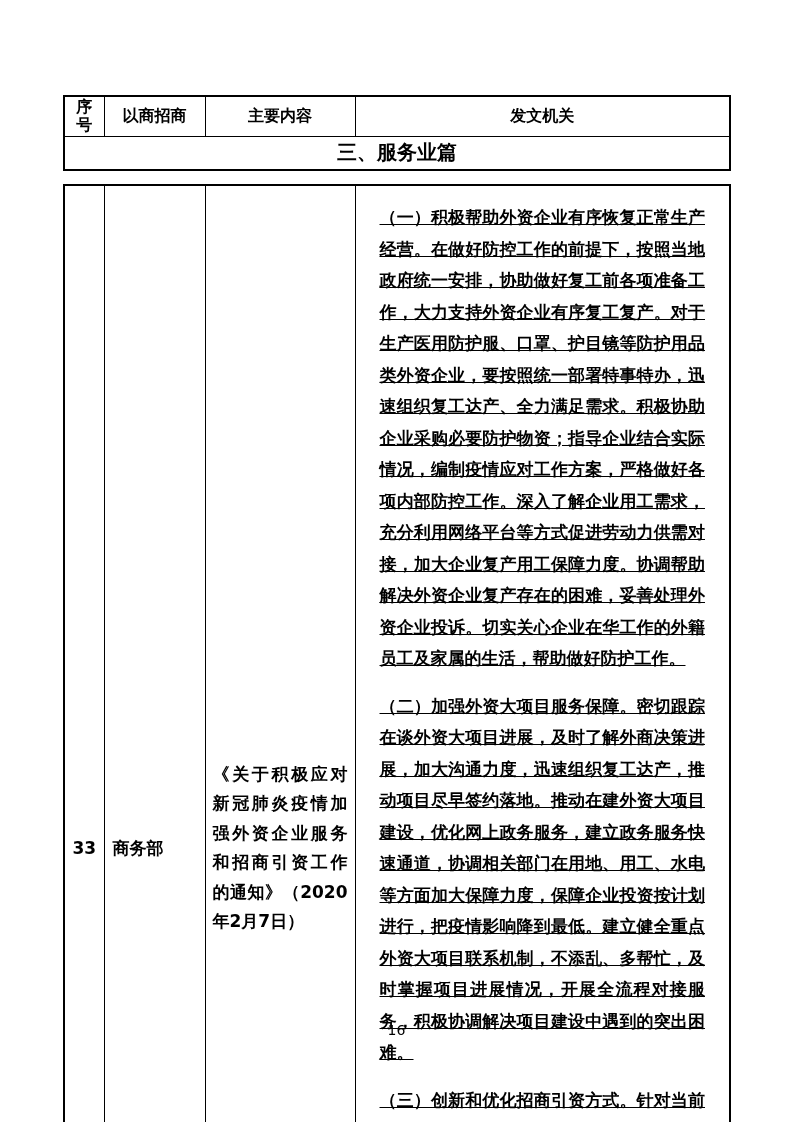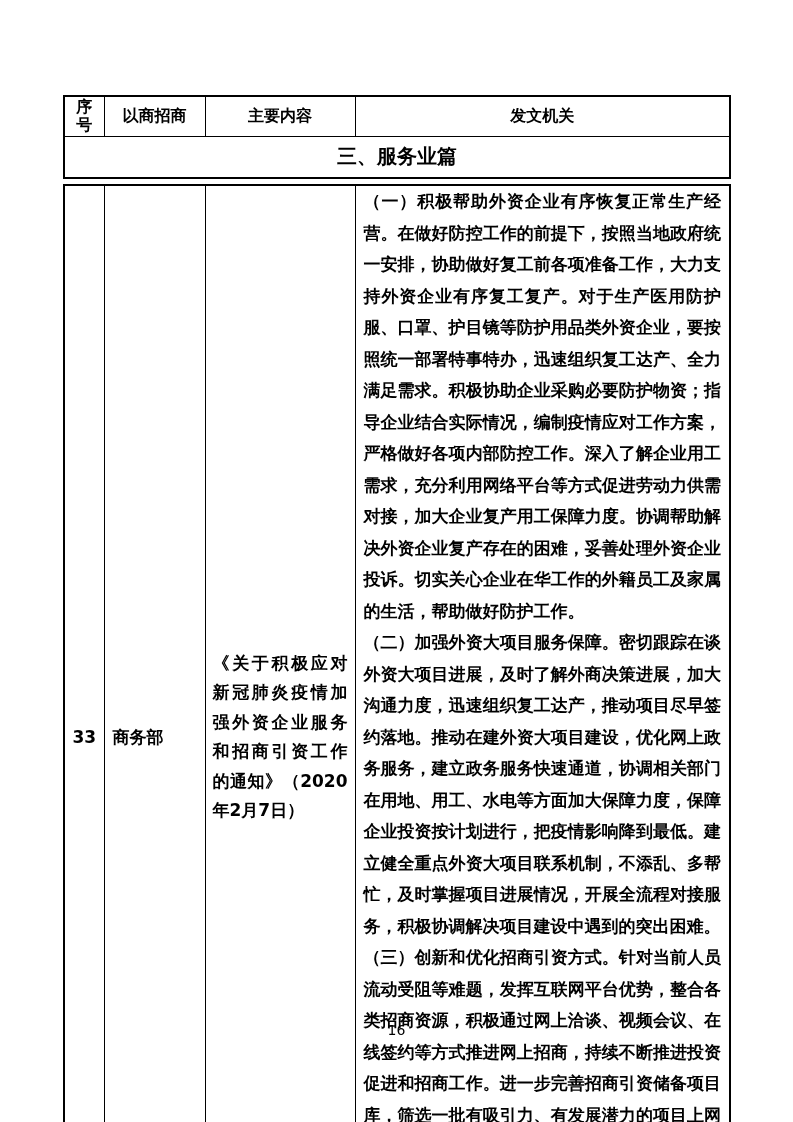--- a/index.html
+++ b/index.html
@@ -38,21 +38,21 @@
     font-size: 16px;
     font-weight: bold;
     text-align: center;
     padding: 0;
   }
   .col-th-number {
     white-space: pre-line;
     line-height: 18px;
   }
   .section-row {
-    height: 42px;
+    height: 34px;
     font-family: Liberation Serif, serif;
   }
   .section-row td {
     font-size: 20px;
     font-weight: bold;
     text-align: center;
     padding: 0;
   }
   .body-table {
     position: absolute;
@@ -85,21 +85,22 @@
     font-weight: bold;
   }
   .cell-content {
     text-align: justify;
     padding: 0 8px;
     font-size: 17px;
     line-height: 31.5px;
     font-weight: bold;
   }
   .cell-content p {
-    margin: 0;
+    margin: 16px;
+    text-decoration: underline;
   }
   .page-number {
     position: absolute;
     left: 0;
     right: 0;
     top: 1022px;
     text-align: center;
     font-size: 14px;
     color: #000000;
   }

